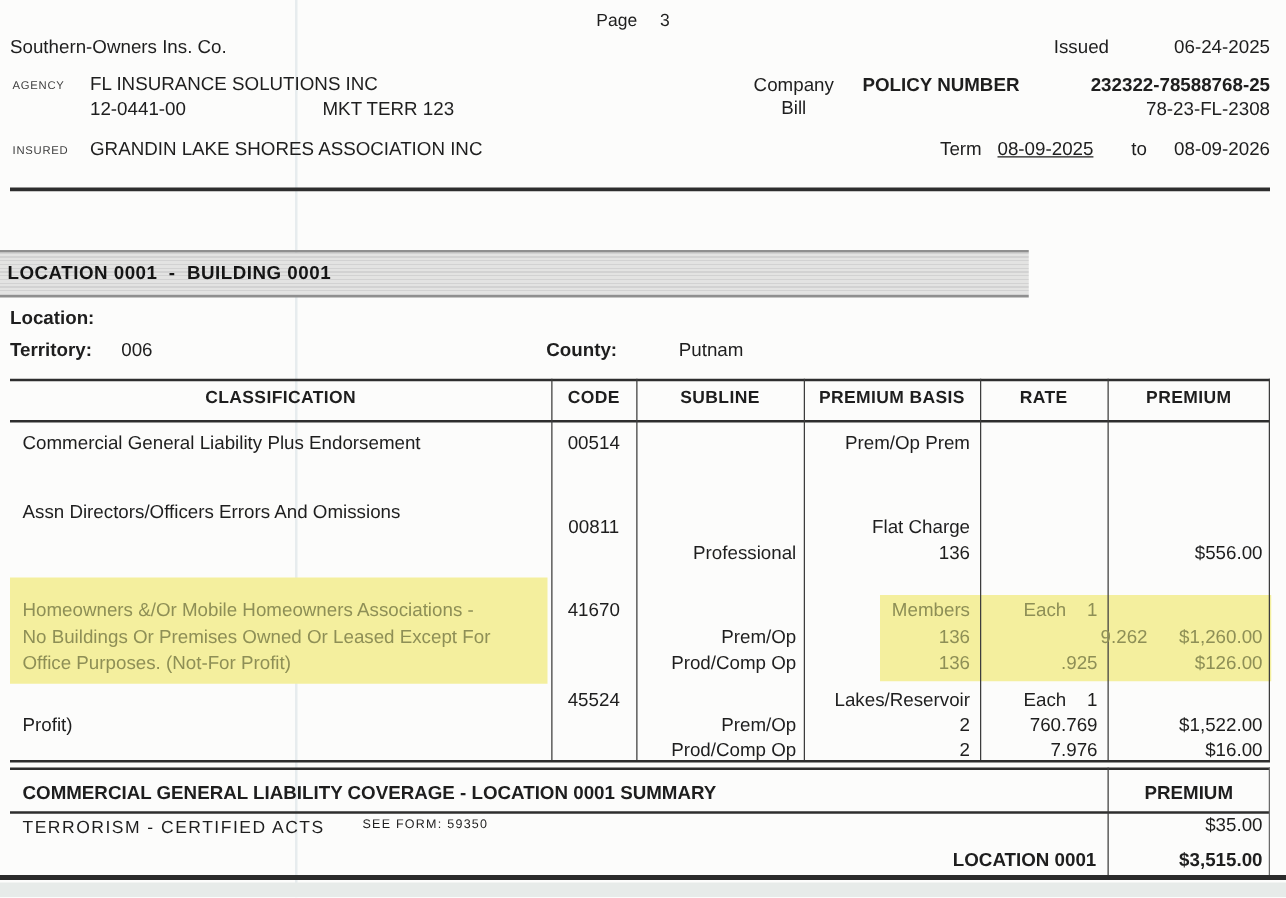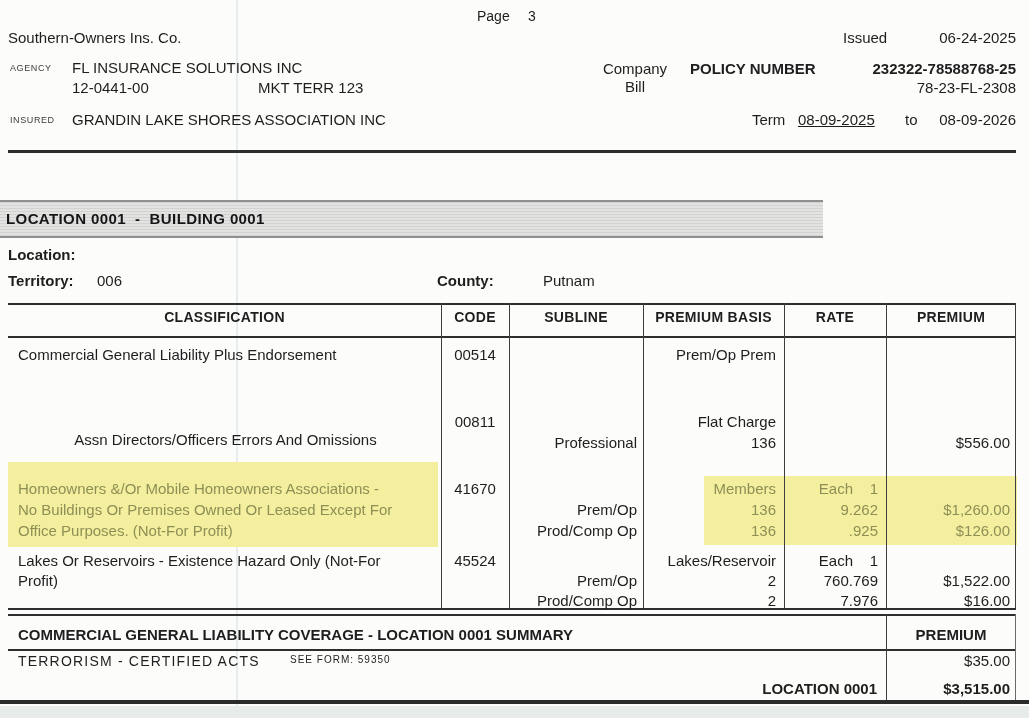--- a/index.html
+++ b/index.html
@@ -104,43 +104,42 @@
   <div class="t hc h-code">CODE</div>
   <div class="t hc h-sub">SUBLINE</div>
   <div class="t hc h-basis">PREMIUM BASIS</div>
   <div class="t hc h-rate">RATE</div>
   <div class="t hc h-prem">PREMIUM</div>
 
   <div class="t c-cls" style="top:347px;">Commercial General Liability Plus Endorsement</div>
   <div class="t c-code" style="top:347px;">00514</div>
   <div class="t c-basis" style="top:347px;">Prem/Op Prem</div>
 
-  <div class="t c-cls" style="top:432px;text-align:center;">Assn Directors/Officers Errors And Omissions</div>
+  <div class="t c-cls" style="top:402px;">Assn Directors/Officers Errors And Omissions</div>
   <div class="t c-code" style="top:414px;">00811</div>
   <div class="t c-sub" style="top:435px;">Professional</div>
   <div class="t c-basis" style="top:414px;">Flat Charge</div>
   <div class="t c-basis" style="top:435px;">136</div>
   <div class="t c-prem" style="top:435px;">$556.00</div>
 
   <div class="t c-cls hl-txt" style="top:481px;">Homeowners &amp;/Or Mobile Homeowners Associations -</div>
   <div class="t c-cls hl-txt" style="top:502px;">No Buildings Or Premises Owned Or Leased Except For</div>
   <div class="t c-cls hl-txt" style="top:523px;">Office Purposes. (Not-For Profit)</div>
   <div class="t c-code" style="top:481px;">41670</div>
   <div class="t c-sub" style="top:502px;">Prem/Op</div>
   <div class="t c-sub" style="top:523px;">Prod/Comp Op</div>
   <div class="t c-basis hl-txt" style="top:481px;">Members</div>
   <div class="t c-basis hl-txt" style="top:502px;">136</div>
   <div class="t c-basis hl-txt" style="top:523px;">136</div>
   <div class="t c-rate hl-txt" style="top:481px;">Each    1</div>
-  <div class="t c-rate hl-txt" style="top:502px;">9.262</div>
+  <div class="t c-rate hl-txt" style="top:502px;padding-left:40px;">9.262</div>
   <div class="t c-rate hl-txt" style="top:523px;">.925</div>
   <div class="t c-prem hl-txt" style="top:502px;">$1,260.00</div>
   <div class="t c-prem hl-txt" style="top:523px;">$126.00</div>
 
-  <div class="t c-cls" style="top:553px;">Lakes Or Reservoirs - Existence Hazard Only (Not-For</div>
   <div class="t c-cls" style="top:573px;">Profit)</div>
   <div class="t c-code" style="top:553px;">45524</div>
   <div class="t c-sub" style="top:573px;">Prem/Op</div>
   <div class="t c-sub" style="top:593px;">Prod/Comp Op</div>
   <div class="t c-basis" style="top:553px;">Lakes/Reservoir</div>
   <div class="t c-basis" style="top:573px;">2</div>
   <div class="t c-basis" style="top:593px;">2</div>
   <div class="t c-rate" style="top:553px;">Each    1</div>
   <div class="t c-rate" style="top:573px;">760.769</div>
   <div class="t c-rate" style="top:593px;">7.976</div>

